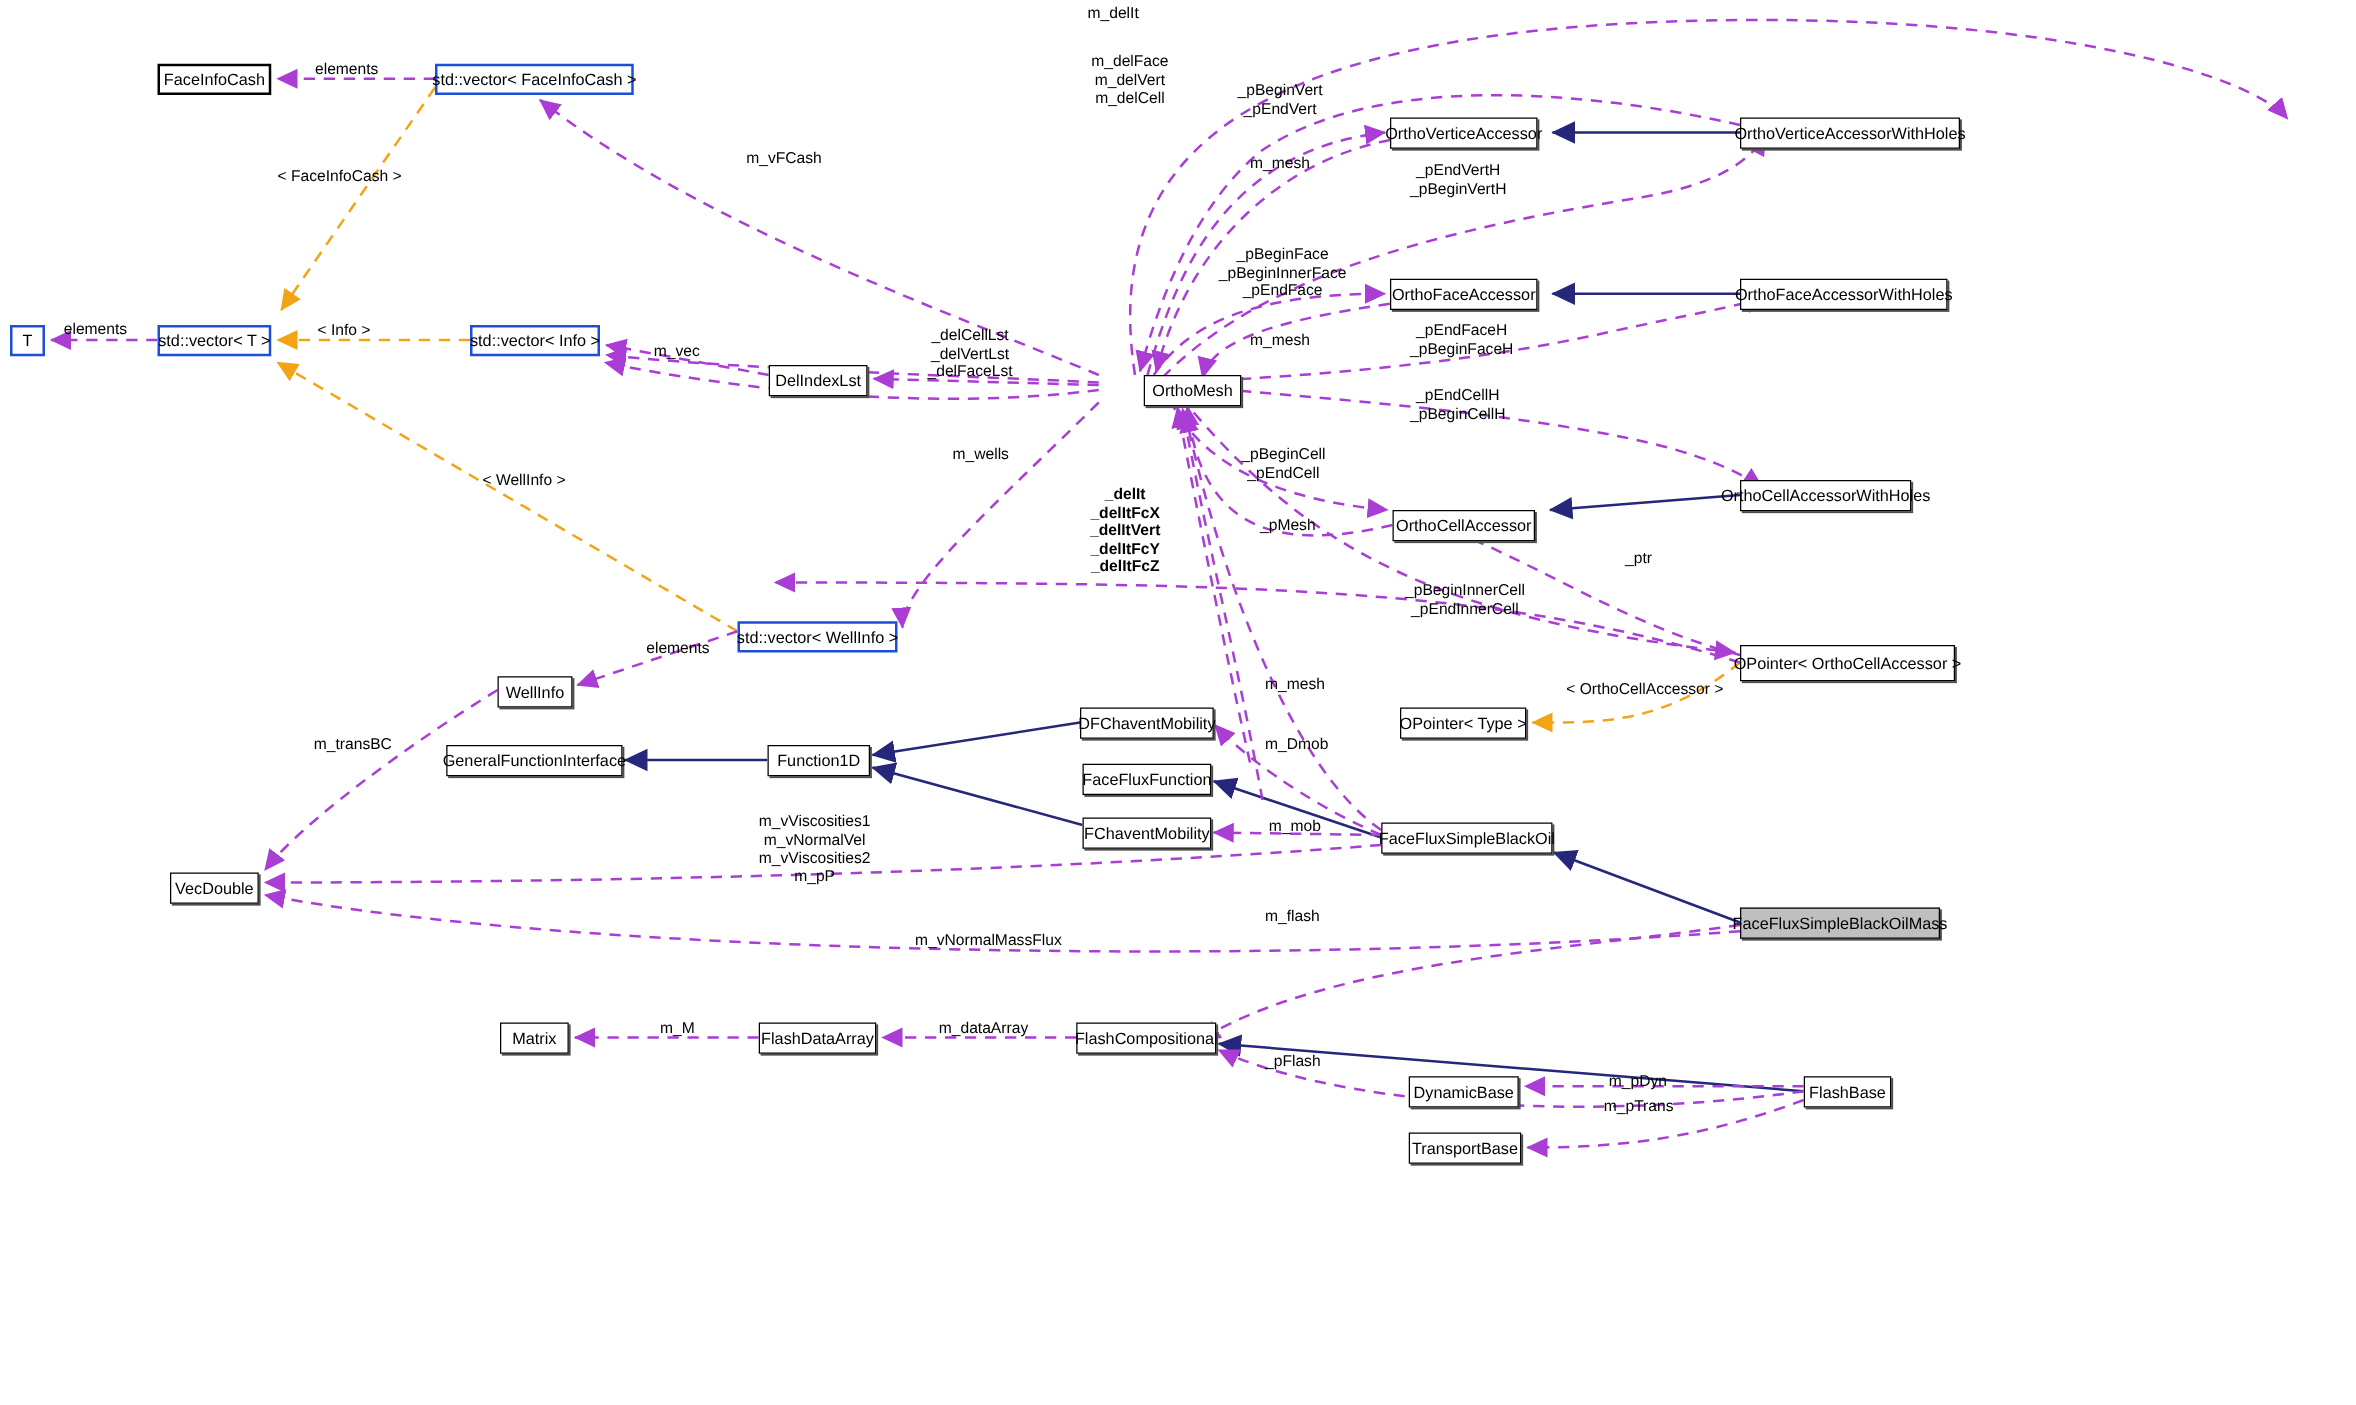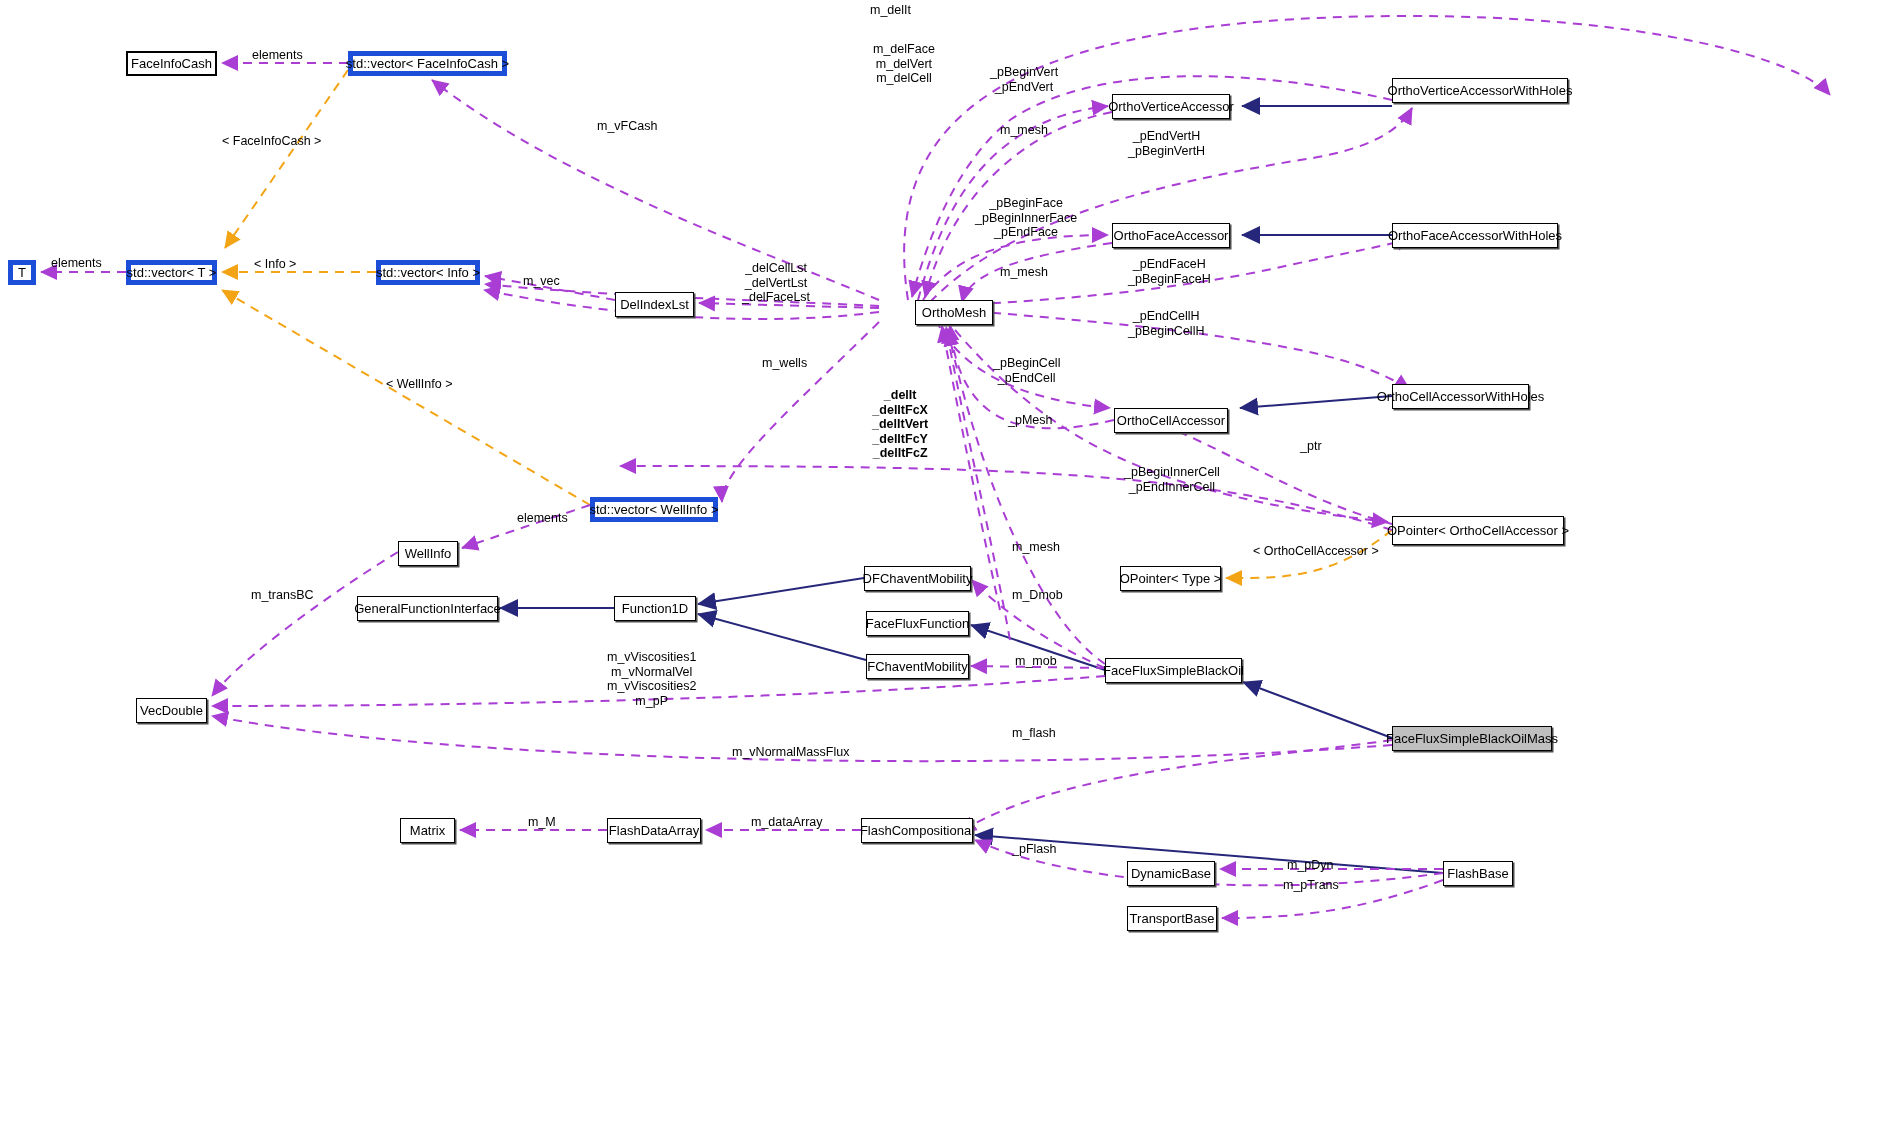--- a/index.html
+++ b/index.html
@@ -35,21 +35,21 @@
     line-height: 1;
     z-index: 5;
   }
   
   .node.cls {
     border: 1px solid #000000;
     box-shadow: 1.5px 1.5px 0 0 #4d4d4d;
   }
   
   .node.tmpl {
-    border: 5px solid #1d4ed8;
+    border: 2px solid #1d4ed8;
     box-shadow: none;
   }
   
   .node.focus {
     border: 1px solid #000000;
     background: #bfbfbf;
     box-shadow: 1.5px 1.5px 0 0 #4d4d4d;
   }
   .node.thick {
     border: 2px solid #000000;
@@ -184,21 +184,21 @@
   <div id="node-layer">
       <div class="node thick" style="left: 126px; top: 51px; width: 91px; height: 25px;">
         <span>FaceInfoCash</span>
       </div>
       <div class="node tmpl" style="left: 348px; top: 51px; width: 159px; height: 25px;">
         <span>std::vector&lt; FaceInfoCash &gt;</span>
       </div>
       <div class="node cls" style="left: 1112px; top: 94px; width: 118px; height: 25px;">
         <span>OrthoVerticeAccessor</span>
       </div>
-      <div class="node cls" style="left: 1392px; top: 78px; width: 176px; height: 25px;">
+      <div class="node cls" style="left: 1392px; top: 94px; width: 176px; height: 25px;">
         <span>OrthoVerticeAccessorWithHoles</span>
       </div>
       <div class="node cls" style="left: 1112px; top: 223px; width: 118px; height: 25px;">
         <span>OrthoFaceAccessor</span>
       </div>
       <div class="node cls" style="left: 1392px; top: 223px; width: 166px; height: 25px;">
         <span>OrthoFaceAccessorWithHoles</span>
       </div>
       <div class="node tmpl" style="left: 8px; top: 260px; width: 28px; height: 25px;">
         <span>T</span>

